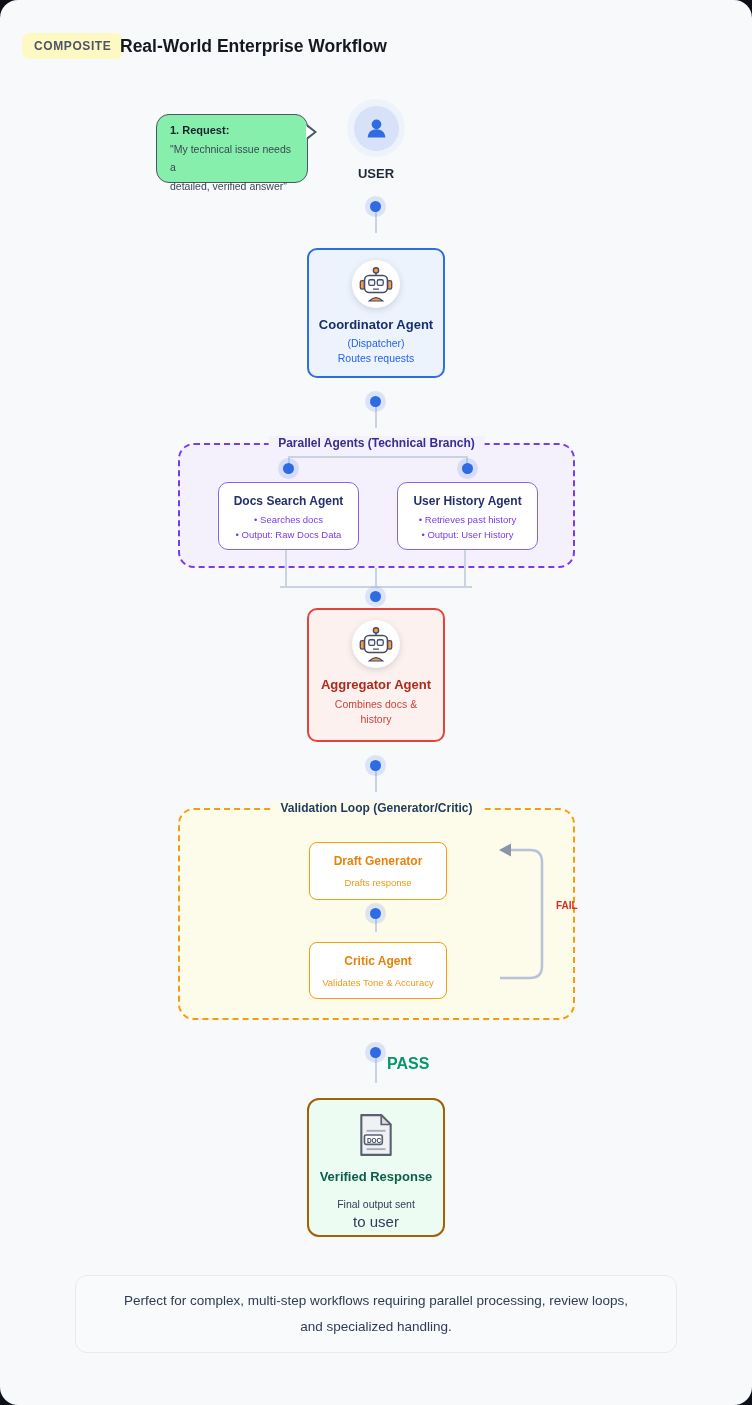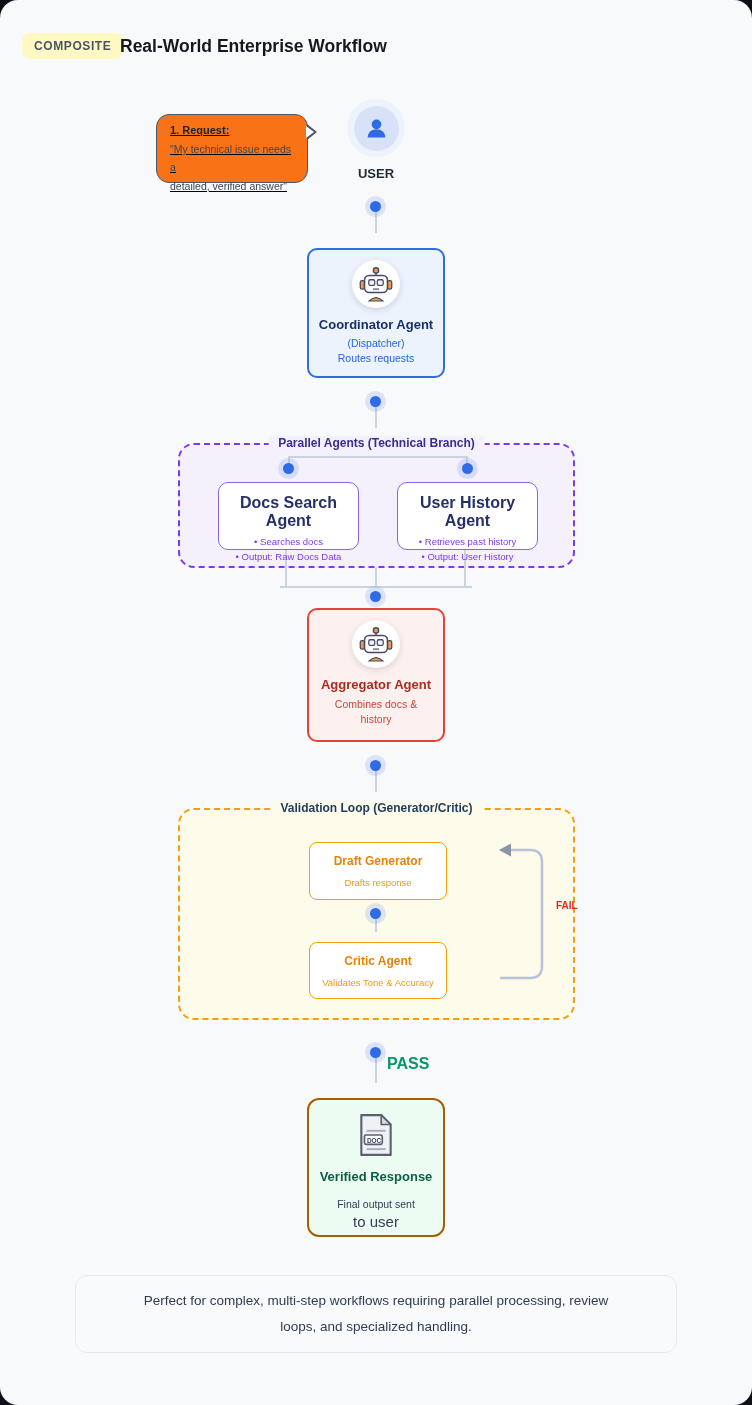--- a/index.html
+++ b/index.html
@@ -14,23 +14,22 @@
   .badge {
     left:22px; top:33px; background:#fef9c3; color:#4a5568;
     font-size:12px; font-weight:bold; letter-spacing:0.6px;
     padding:6px 12px; border-radius:8px;
   }
   .page-title { left:120px; top:36px; font-size:17.5px; font-weight:bold; color:#14181f; }
 
   
   .bubble {
     left:156px; top:114px; width:152px; height:69px;
-    background:#f97316; border:1.5px solid #4a5568; border-radius:13px;
+    background:#86efac; border:1.5px solid #4a5568; border-radius:13px;
     padding:9px 11px 8px 13px;
-    text-decoration:underline;
   }
   .bubble:before {
     content:""; position:absolute; right:-10px; top:9px; width:0; height:0;
     border-top:8px solid transparent; border-bottom:8px solid transparent;
     border-left:10px solid #4a5568;
   }
   .bubble:after {
     content:""; position:absolute; right:-7px; top:10.5px; width:0; height:0;
     border-top:6.5px solid transparent; border-bottom:6.5px solid transparent;
     border-left:8px solid #ffffff;
@@ -80,21 +79,21 @@
   }
   .group-chip {
     position:absolute; top:-9px; left:50%; transform:translateX(-50%);
     font-size:12px; font-weight:bold; white-space:nowrap; padding:0 10px; z-index:2;
   }
   .parallel-group .group-chip { background:#f4f1fd; color:#3c2d8f; }
   .agent-box {
     position:absolute; width:141px; height:68px; background:#ffffff;
     border:1.5px solid #8a63e8; border-radius:10px; text-align:center; z-index:2;
   }
-  .agent-box .agent-title { margin-top:11px; font-size:16px; font-weight:bold; color:#25306b; }
+  .agent-box .agent-title { margin-top:11px; font-size:12px; font-weight:bold; color:#25306b; }
   .agent-box .agent-bullet { margin-top:6px; font-size:9.5px; color:#7c3aed; }
   .agent-box .agent-bullet + .agent-bullet { margin-top:4px; }
 
   .aggregator {
     left:307px; top:608px; width:138px; height:134px;
     background:#fdf1ef; border:2px solid #e2443c; border-radius:10px; padding-top:10px;
   }
   .aggregator .node-title { margin-top:9px; font-size:13px; font-weight:bold; color:#ad2a1f; }
   .aggregator .node-sub { margin-top:6px; font-size:10.5px; color:#cf4437; }
   .aggregator .node-sub2 { margin-top:3px; font-size:10.5px; color:#cf4437; }
@@ -119,21 +118,21 @@
     background:#ecfcf3; border:2px solid #a16207; border-radius:12px; padding-top:13px;
   }
   .verified .node-title { margin-top:8px; font-size:13px; font-weight:bold; color:#0b5f46; }
   .verified .node-sub { margin-top:14px; font-size:10.5px; color:#313d55; }
   .verified .node-sub2 { margin-top:3px; font-size:15px; color:#313d55; }
 
   .footer-note {
     left:75px; top:1275px; width:602px; height:78px;
     background:#f8fafc; border:1px solid #e5eaf1; border-radius:12px;
     display:flex; align-items:center; justify-content:center;
-    padding:0 56px; text-align:center;
+    padding:0 36px; text-align:center;
     font-size:13.5px; color:#2f3c52; line-height:1.95;
   }
 </style>
 </head>
 <body>
 
 <div class="card">
 
   <span class="abs badge">COMPOSITE</span>
   <span class="abs page-title">Real-World Enterprise Workflow</span>

